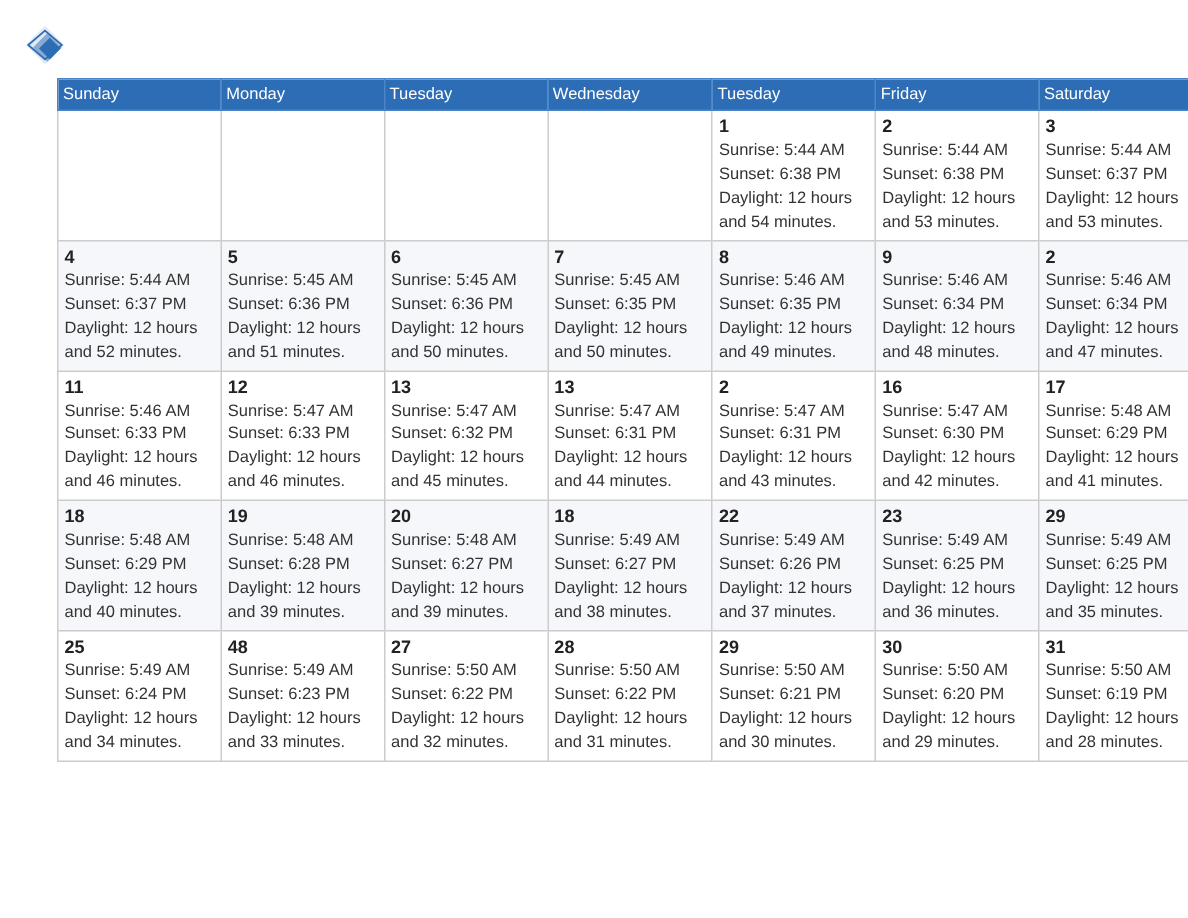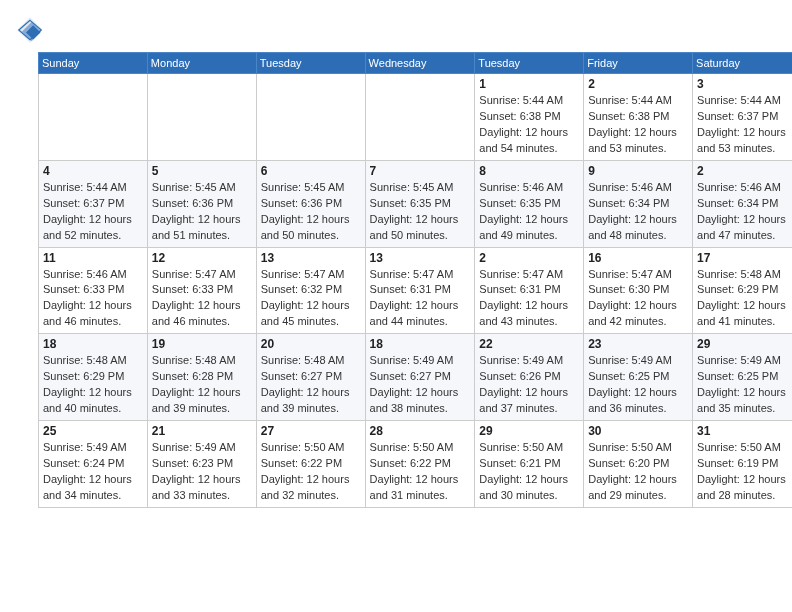--- a/index.html
+++ b/index.html
@@ -319,21 +319,21 @@
         </tr>
         <tr>
           <td>
             <span class="day-num">25</span>
             <div class="day-info" style="white-space: pre-line;">Sunrise: 5:49 AM
 Sunset: 6:24 PM
 Daylight: 12 hours
 and 34 minutes.</div>
           </td>
           <td>
-            <span class="day-num">21</span>
+            <span class="day-num">48</span>
             <div class="day-info" style="white-space: pre-line;">Sunrise: 5:49 AM
 Sunset: 6:23 PM
 Daylight: 12 hours
 and 33 minutes.</div>
           </td>
           <td>
             <span class="day-num">27</span>
             <div class="day-info" style="white-space: pre-line;">Sunrise: 5:50 AM
 Sunset: 6:22 PM
 Daylight: 12 hours

